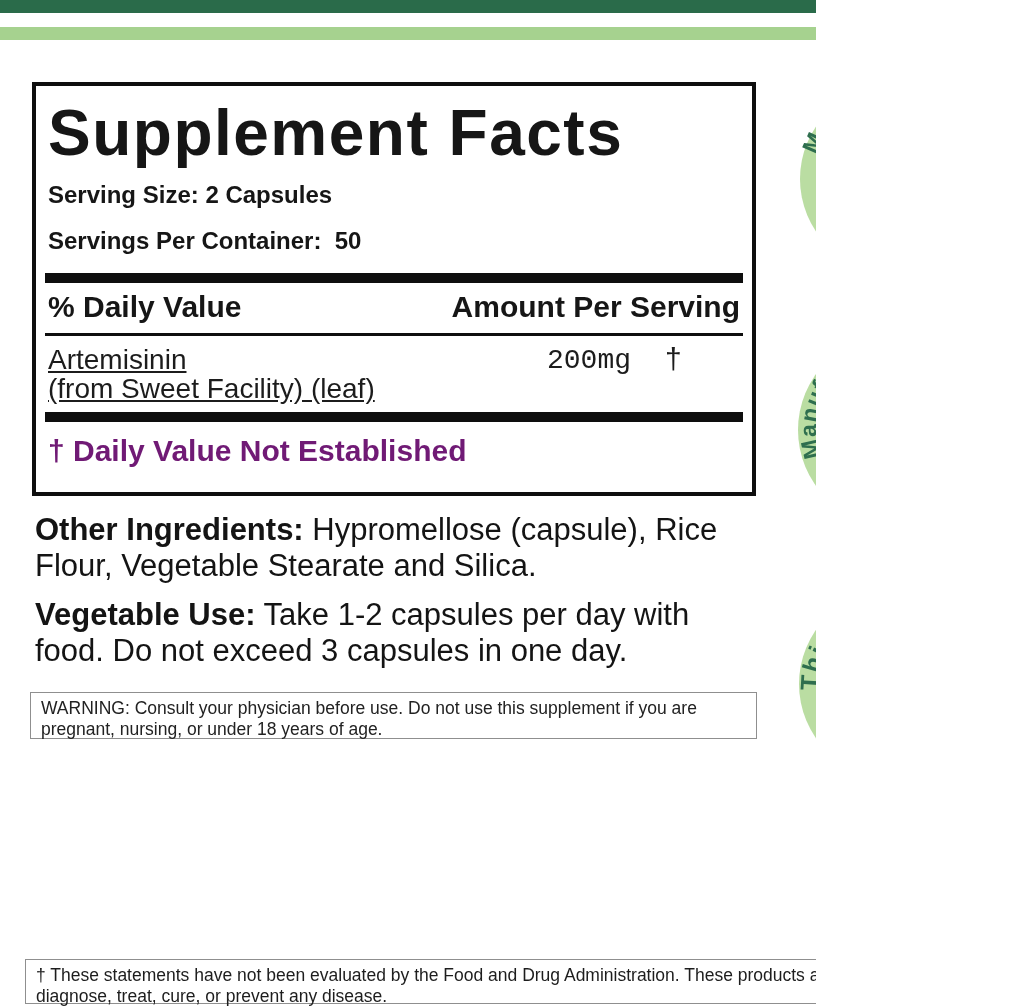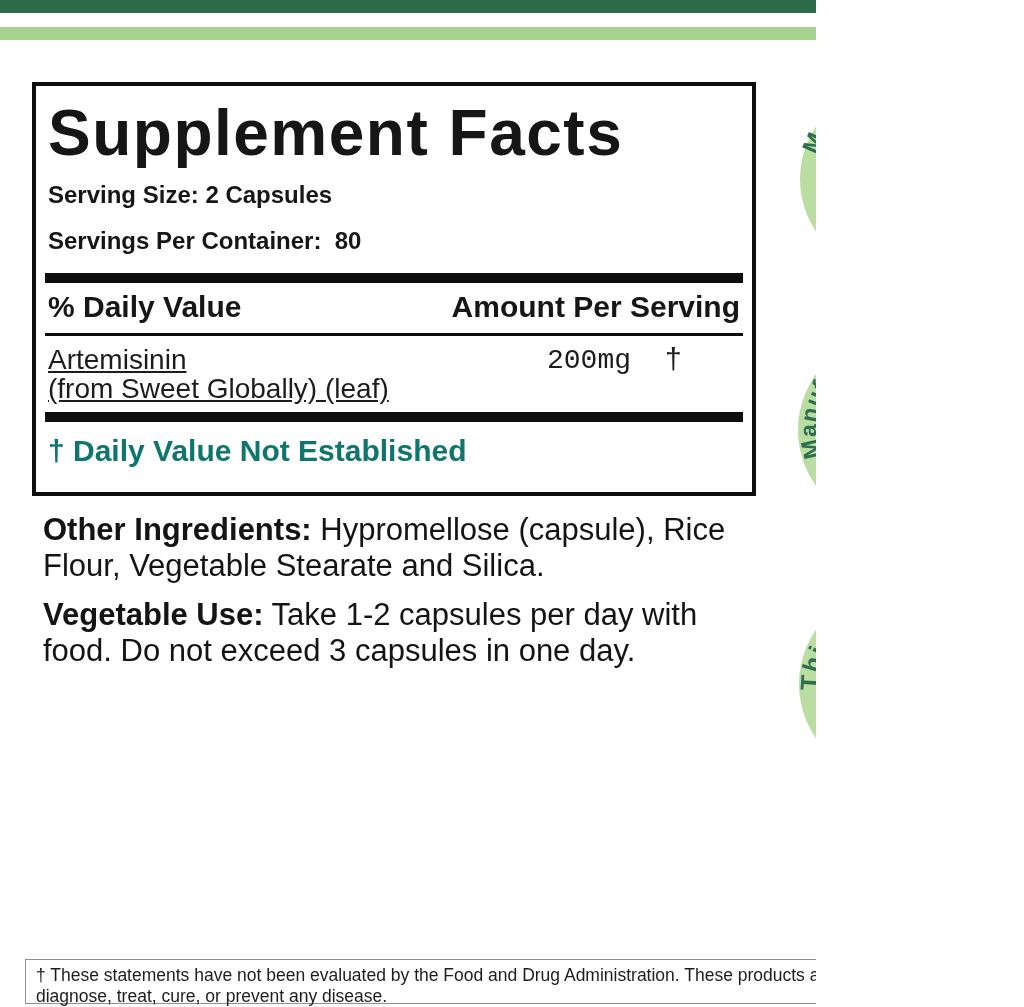--- a/index.html
+++ b/index.html
@@ -19,24 +19,24 @@
                 white-space:pre-wrap; color:#161616; }
   .facts-line.first { margin-top:6px; }
   .rule-thick { height:10px; background:#0e0e0e; margin-top:9px; }
   .facts-header { display:flex; justify-content:space-between; align-items:baseline;
                   padding:7px 3px 9px 3px; font-size:30px; font-weight:bold; color:#161616; }
   .rule-thin { height:3px; background:#0e0e0e; }
   .ingredient-row { position:relative; padding:9px 3px 9px 3px; font-size:28px; line-height:29px; color:#1c1c1c; }
   .ing-name span { display:block;text-decoration:underline; }
   .ing-amount { position:absolute; left:502px; top:10px;font-family:Liberation Mono, monospace; }
   .ing-dv { position:absolute; left:620px; top:8px; font-size:30px; }
-  .facts-footnote { padding:12px 3px 0 3px; font-size:30px; font-weight:bold; color:#0f766e; }
+  .facts-footnote { padding:12px 3px 0 3px; font-size:30px; font-weight:bold; color:#701a75; }
 
   
-  .para { position:absolute; font-size:31px; line-height:36px; color:#141414;margin-left:8px; }
+  .para { position:absolute; font-size:31px; line-height:36px; color:#141414; }
   .para b { font-weight:bold; }
   .para-other { left:35px; top:512px; width:700px; }
   .para-suggested { left:35px; top:597px; width:720px; }
 
   
   .note-box { position:absolute; border:1px solid #8f8f8f; background:#fff;
               font-size:17.5px; line-height:21px; color:#222222; padding:5px 10px; }
   .warning-box { left:30px; top:692px; width:727px; height:47px; }
   .disclaimer-box { left:25px; top:959px; width:975px; height:45px; color:#1d1d1d; }
 
@@ -57,43 +57,44 @@
 <body>
 
 <div class="page">
 
   <div class="bar-dark"></div>
   <div class="bar-light"></div>
 
   <div class="facts-box">
     <div class="facts-title">Supplement Facts</div>
     <div class="facts-line first">Serving Size: 2 Capsules</div>
-    <div class="facts-line">Servings Per Container:  80</div>
+    <div class="facts-line">Servings Per Container:  50</div>
     <div class="rule-thick"></div>
     <div class="facts-header">
       <span>% Daily Value</span>
       <span>Amount Per Serving</span>
     </div>
     <div class="rule-thin"></div>
     <div class="ingredient-row">
       <div class="ing-name">
         <span>Artemisinin</span>
-        <span>(from Sweet Globally) (leaf)</span>
+        <span>(from Sweet Facility) (leaf)</span>
       </div>
       <div class="ing-amount">200mg</div>
       <div class="ing-dv">†</div>
     </div>
     <div class="rule-thick" style="margin-top:0;"></div>
     <div class="facts-footnote">† Daily Value Not Established</div>
   </div>
 
   <p class="para para-other"><b>Other Ingredients:</b><span> Hypromellose (capsule), Rice Flour, Vegetable Stearate and Silica.</span></p>
 
   <p class="para para-suggested"><b>Vegetable Use:</b><span> Take 1-2 capsules per day with food. Do not exceed 3 capsules in one day.</span></p>
 
+  <div class="note-box warning-box"><span>WARNING: Consult your physician before use. Do not use this supplement if you are pregnant, nursing, or under 18 years of age.</span></div>
 
   <svg class="badge badge-1" width="190" height="190" viewBox="0 0 192 192">
     <circle cx="96" cy="96" r="95" fill="#badda2"></circle>
     <path id="b1top" d="M 20,123 A 81,81 0 1 1 172,123" fill="none"></path>
     <path id="b1bot" d="M 39,153 A 81,81 0 0 0 153,153" fill="none"></path>
     <path class="arc-line" d="M 29,66 A 76,76 0 0 0 44,156"></path>
     <path class="arc-line" d="M 163,66 A 76,76 0 0 1 148,156"></path>
     <text class="t-arc-lg"><textPath href="#b1top" startOffset="50%" text-anchor="middle">Manufactured in</textPath></text>
     <text class="t-gmp" x="96" y="77" text-anchor="middle">GMP</text>
     <text class="t-cert" x="96" y="103" text-anchor="middle">CERTIFIED</text>

